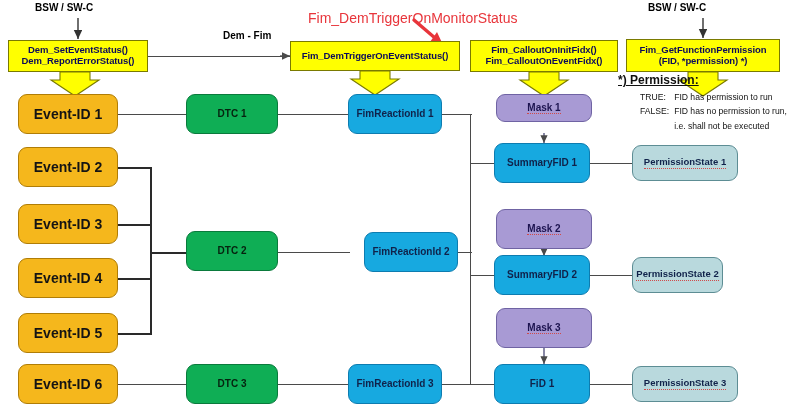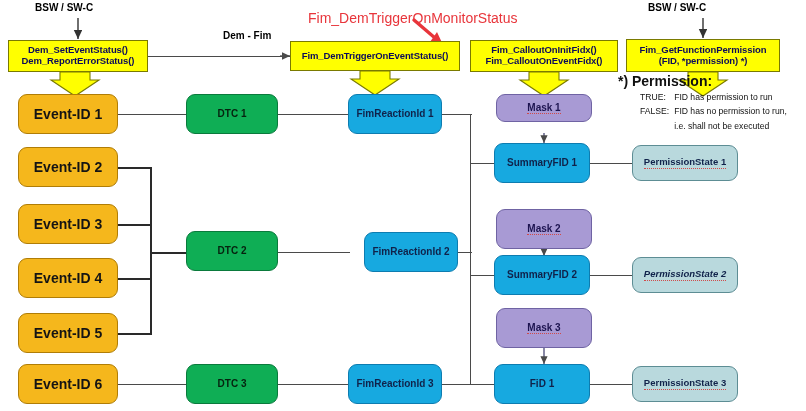--- a/index.html
+++ b/index.html
@@ -83,25 +83,26 @@
   .hdr-red{
     position:absolute;
     font-weight:normal;
     color:#e8353b;
     font-size:14px;
     z-index:6;
     white-space:nowrap;
   }
   .note{
     position:absolute;
-    font-size:14px;
+    font-size:12px;
     color:#101010;
     font-weight:bold;
     z-index:6;
     white-space:nowrap;
+    text-decoration:underline;
   }
   .note-tbl{
     position:absolute;
     z-index:6;
     font-size:8.6px;
     color:#111;
     line-height:1.45;
   }
   .note-tbl td{padding:0 3px 0 0;vertical-align:top;white-space:nowrap;}
   .note-tbl .k{font-weight:normal;}
@@ -293,21 +294,21 @@
   <div class="node blue" style="left:494px;top:255px;width:96px;height:40px;">
     <span>SummaryFID 2</span>
   </div>
   <div class="node blue" style="left:494px;top:364px;width:96px;height:40px;">
     <span>FiD 1</span>
   </div>
 
   <div class="node teal" style="left:632px;top:145px;width:106px;height:36px;">
     <span class="spell">PermissionState 1</span>
   </div>
-  <div class="node teal" style="left:632px;top:257px;width:106px;height:36px;font-style:italic;">
+  <div class="node teal" style="left:632px;top:257px;width:91px;height:36px;">
     <span class="spell">PermissionState 2</span>
   </div>
   <div class="node teal" style="left:632px;top:366px;width:106px;height:36px;">
     <span class="spell">PermissionState 3</span>
   </div>
 
 
 </div>
 
 </body></html>

